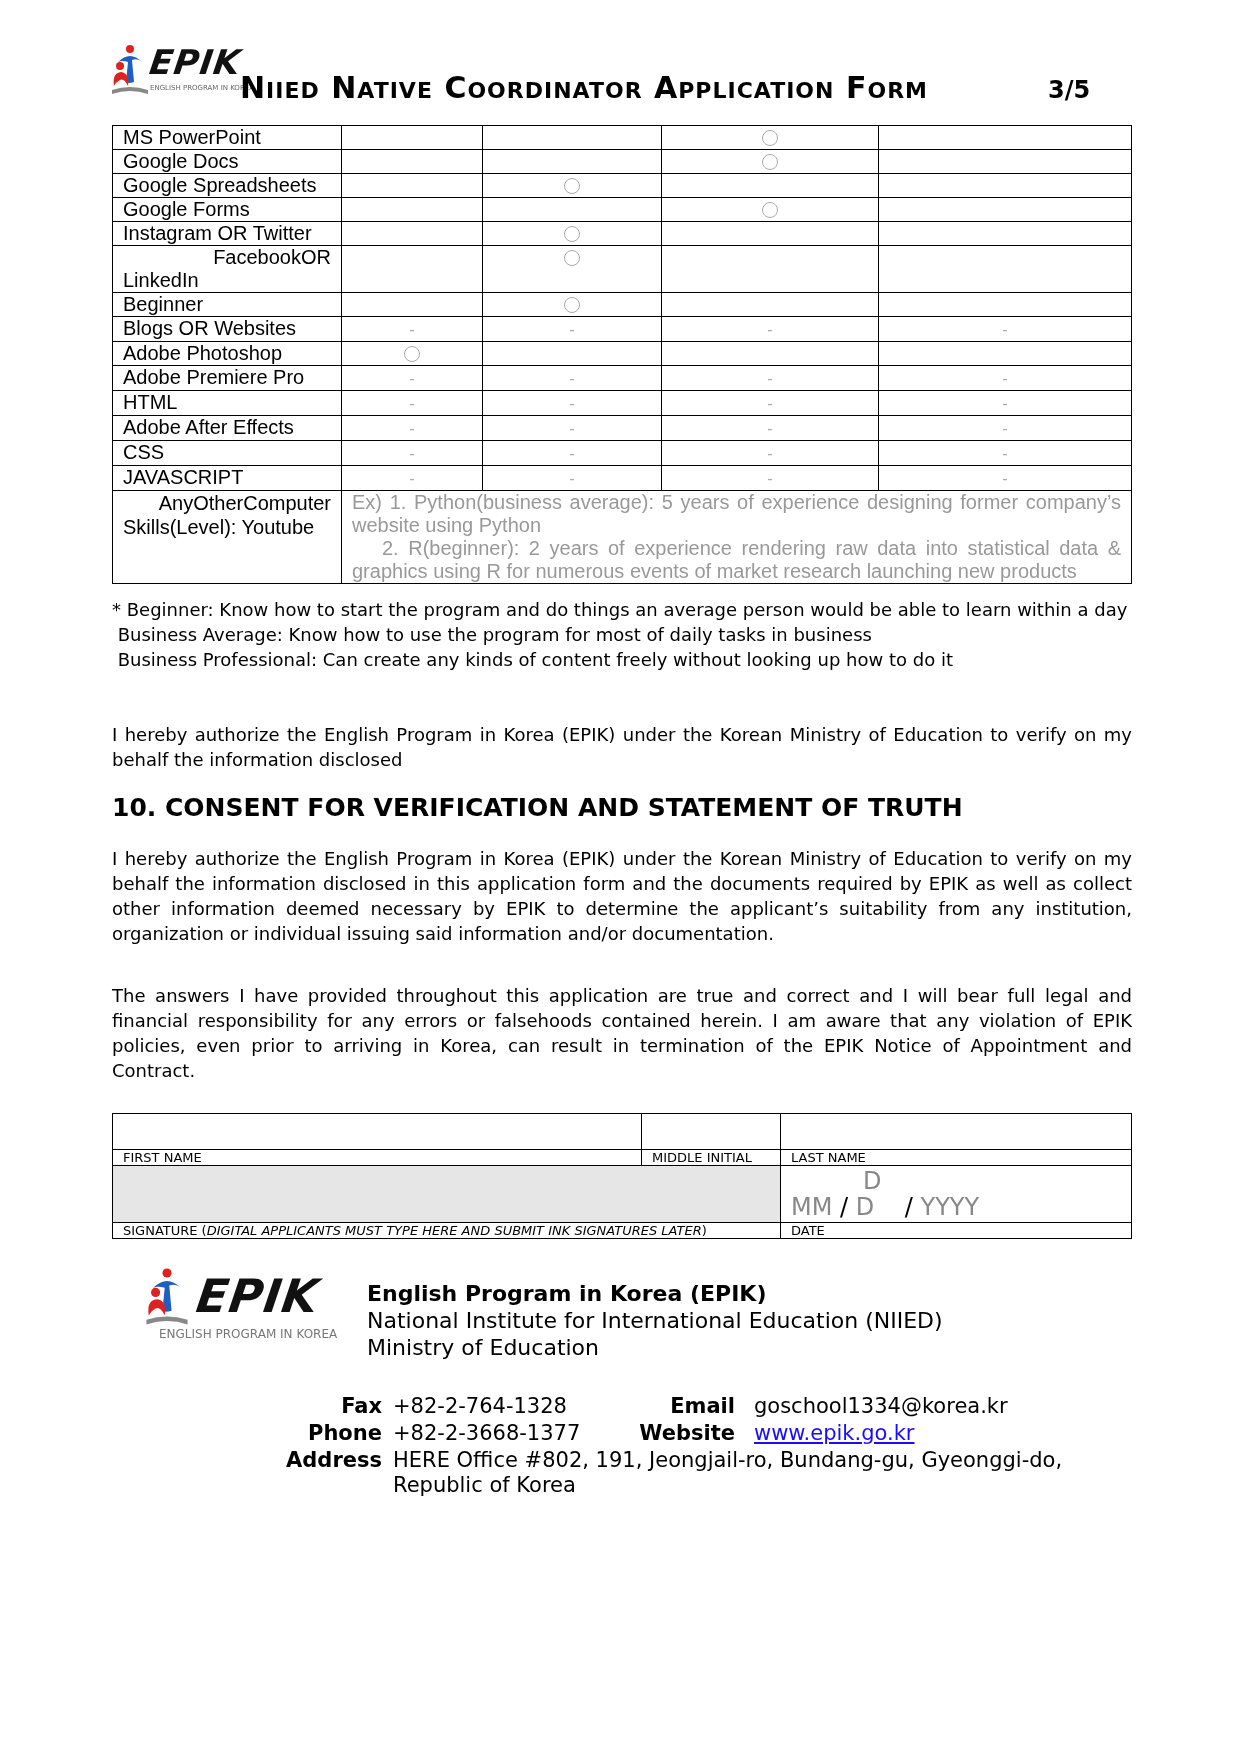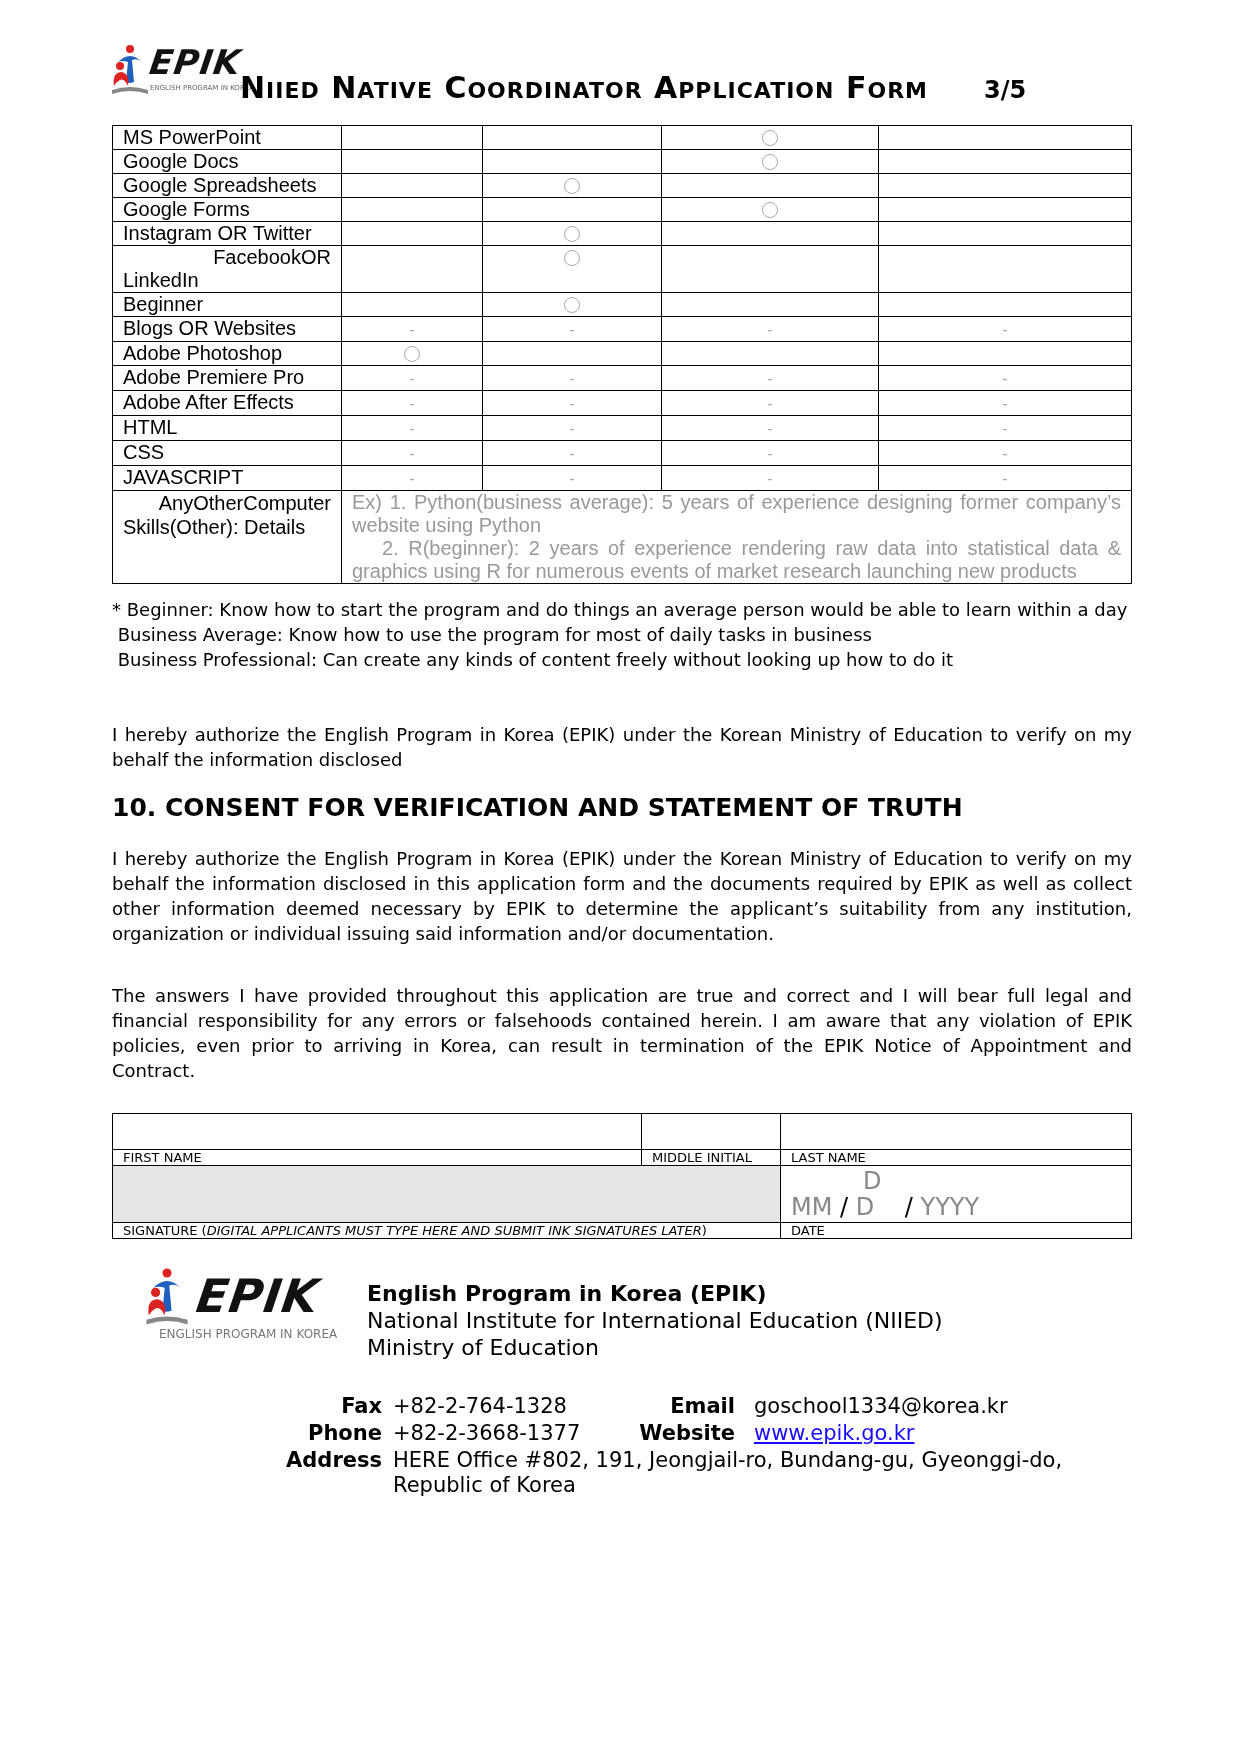--- a/index.html
+++ b/index.html
@@ -5,21 +5,21 @@
   html, body { margin: 0; padding: 0; background: #ffffff; }
   body { width: 1241px; height: 1754px; position: relative; overflow: hidden; font-family: "DejaVu Sans", sans-serif; color: #000; }
   .abs { position: absolute; }
 
   
   .logo { left: 110px; top: 42px; width: 125px; height: 56px; }
   .logo-word { position: absolute; left: 40px; top: 0; font-family: "DejaVu Sans", sans-serif; font-weight: bold; font-style: italic; font-size: 34px; letter-spacing: 1px; color: #111; transform: skewX(-8deg); }
   .logo-sub { position: absolute; left: 40px; top: 42px; font-size: 7px; color: #666; white-space: nowrap; }
   .title { left: 240px; top: 70px; font-weight: bold; font-size: 30px; letter-spacing: 1px; white-space: nowrap; }
   .title .sc { font-size: 22px; }
-  .pageno { left: 984px; top: 76px; font-weight: bold; font-size: 24px; }
+  .pageno { left: 1048px; top: 76px; font-weight: bold; font-size: 24px; }
 
   
   table { border-collapse: collapse; }
   .skills { position: absolute; left: 112px; top: 125px; width: 1020px; font-family: "Liberation Sans", sans-serif; font-size: 20px; }
   .skills td { border: 1.6px solid #000; padding: 0 10px; height: 23px; line-height: 23px; vertical-align: top; }
   .skills td.name { width: 208px; }
   .skills td.c1 { width: 120px; text-align: center; }
   .skills td.c2 { width: 158px; text-align: center; }
   .skills td.c3 { width: 196px; text-align: center; }
   .skills td.c4 { text-align: center; }
@@ -152,28 +152,28 @@
         <td class="c4"></td>
       </tr>
       <tr>
         <td class="name">Adobe Premiere Pro</td>
         <td class="c1"><span class="dash">-</span></td>
         <td class="c2"><span class="dash">-</span></td>
         <td class="c3"><span class="dash">-</span></td>
         <td class="c4"><span class="dash">-</span></td>
       </tr>
       <tr>
+        <td class="name">HTML</td>
+        <td class="c1"><span class="dash">-</span></td>
+        <td class="c2"><span class="dash">-</span></td>
+        <td class="c3"><span class="dash">-</span></td>
+        <td class="c4"><span class="dash">-</span></td>
+      </tr>
+      <tr>
         <td class="name">Adobe After Effects</td>
-        <td class="c1"><span class="dash">-</span></td>
-        <td class="c2"><span class="dash">-</span></td>
-        <td class="c3"><span class="dash">-</span></td>
-        <td class="c4"><span class="dash">-</span></td>
-      </tr>
-      <tr>
-        <td class="name">HTML</td>
         <td class="c1"><span class="dash">-</span></td>
         <td class="c2"><span class="dash">-</span></td>
         <td class="c3"><span class="dash">-</span></td>
         <td class="c4"><span class="dash">-</span></td>
       </tr>
       <tr>
         <td class="name">CSS</td>
         <td class="c1"><span class="dash">-</span></td>
         <td class="c2"><span class="dash">-</span></td>
         <td class="c3"><span class="dash">-</span></td>
@@ -188,21 +188,21 @@
       </tr>
     </tbody>
   <tbody>
       <tr>
     <td class="name" style="line-height:24px">
       <div class="justify2">
             <span>Any</span>
             <span>Other</span>
             <span>Computer</span>
           </div>
-      <div>Skills(Other): Details</div>
+      <div>Skills(Level): Youtube</div>
     </td>
     <td colspan="4" class="details">
       <p>Ex) 1. Python(business average): 5 years of experience designing former company’s website using Python</p>
       <p class="indent">2. R(beginner): 2 years of experience rendering raw data into statistical data &amp; graphics using R for numerous events of market research launching new products</p>
     </td>
   </tr>
 </tbody>
   </table>
 
 <div class="abs body-text note">

